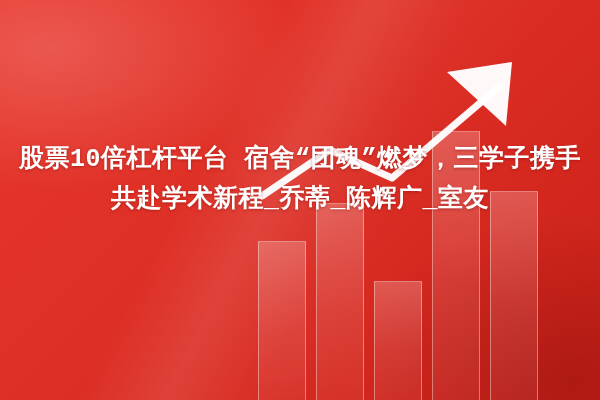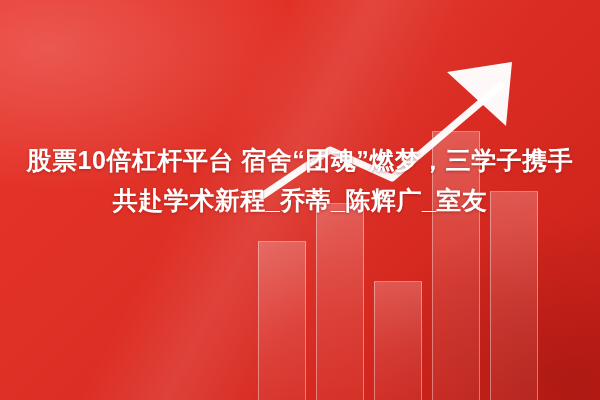--- a/index.html
+++ b/index.html
@@ -6,21 +6,21 @@
     margin: 0;
     padding: 0;
     background: #ffffff;
   }
   #banner {
     position: relative;
     width: 600px;
     height: 400px;
     overflow: hidden;
     background: linear-gradient(135deg, #e8342a 0%, #e03127 35%, #d92b22 60%, #c92118 100%);
-    font-family: Liberation Sans, sans-serif;
+    font-family: Liberation Mono, monospace;
   }
   
   .glow {
     position: absolute;
     inset: 0;
     background:
       radial-gradient(ellipse 70% 60% at 8% 12%, rgba(255,255,255,0.18) 0%, rgba(255,255,255,0.0) 60%),
       radial-gradient(ellipse 60% 70% at 95% 95%, rgba(120,10,8,0.35) 0%, rgba(120,10,8,0.0) 60%);
     pointer-events: none;
   }

